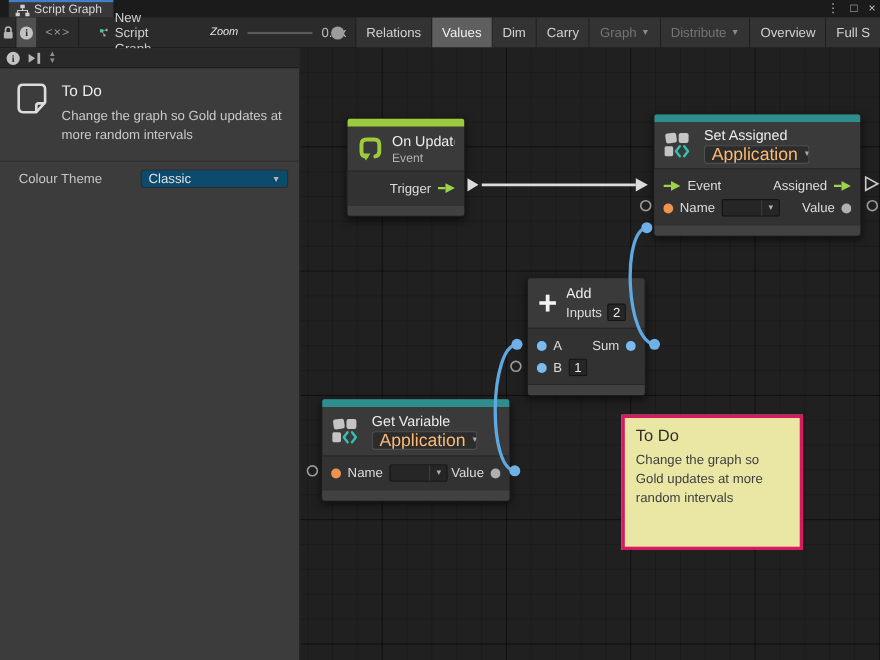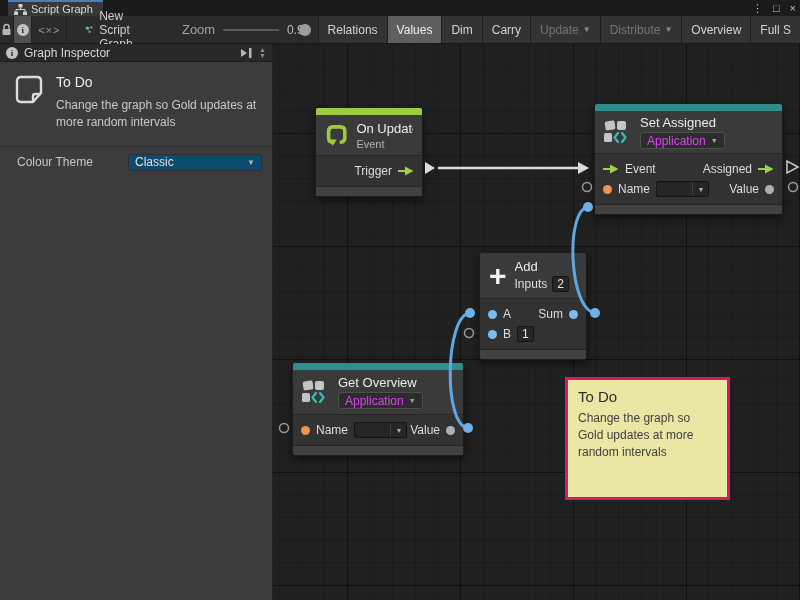--- a/index.html
+++ b/index.html
@@ -18,21 +18,21 @@
   
   .toolbar { position:absolute; left:0; top:16px; width:800px; height:28px; background:#2b2b2b;
              border-bottom:1px solid #191919; display:flex; align-items:stretch; }
   .tcell { display:flex; align-items:center; justify-content:center; border-right:1px solid #1f1f1f;
            color:#bdbdbd; font-size:12px; }
   .tcell.active { background:#505050; }
   .t-lock { width:24px; }
   .t-info { width:30px; }
   .t-code { width:60px; color:#9a9a9a; font-size:11px; letter-spacing:1px; }
   .t-nsg  { margin-left:10px; padding:0 8px; border-right:none; gap:6px; color:#cfcfcf; }
-  .zoom-label { margin-left:22px; display:flex; align-items:center; font-size:13px; color:#a3a3a3; }
+  .zoom-label { margin-left:22px; display:flex; align-items:center; font-size:10px; color:#e5e5e5;font-style:italic; }
   .slider { margin-left:8px; width:96px; display:flex; align-items:center; position:relative; }
   .slider .track { width:100%; height:2px; background:#5a5a5a; }
   .slider .handle { position:absolute; left:82px; top:50%; transform:translate(-50%,-50%);
                     width:12px; height:12px; border-radius:50%; background:#9c9c9c; }
   .zoom-value { margin-left:8px; display:flex; align-items:center; font-size:12px; color:#bdbdbd; }
   .btn-group { margin-left:8px; display:flex; flex:1; border-left:1px solid #1f1f1f; }
   .tbtn { display:flex; align-items:center; justify-content:center; gap:4px; padding:0 9px;
           border-right:1px solid #1f1f1f; font-size:12px; color:#d2d2d2; background:#333333; white-space:nowrap; }
   .tbtn.selected { background:#5f5f5f; color:#f0f0f0; }
   .tbtn.disabled { color:#757575; }
@@ -89,21 +89,21 @@
   .plabel { font-size:12px; color:#dcdcdc; }
   .dot { width:9px; height:9px; border-radius:50%; flex:0 0 auto; }
   .dot.blue { background:#7cbbee; } .dot.orange { background:#f0944d; } .dot.gray { background:#b0b0b0; }
   .chip { display:inline-flex; align-items:stretch; background:#262626; border:1px solid #141414;
           border-radius:2px; height:16px; }
   .chip .chip-text { padding:0 5px; font-size:12px; color:#7dd3fc; display:flex; align-items:center;margin-top:48px; }
   .chip .chip-arrow { padding:0 4px; font-size:7px; color:#b0b0b0; display:flex; align-items:center;
                       border-left:1px solid #3d3d3d; }
   .kind-chip { display:inline-flex; align-items:center; gap:5px; background:#2c2c2c; border:1px solid #4e4e4e;
                border-radius:3px; height:17px; padding:0 6px; max-width:96px; overflow:hidden; }
-  .kind-chip .chip-text { font-size:12px; color:#d946ef; }
+  .kind-chip .chip-text { font-size:16px; color:#fdba74; }
   .kind-chip .chip-arrow { font-size:7px; color:#a8a8a8; }
   .vbox { display:inline-flex; align-items:center; justify-content:center; min-width:16px; height:16px;
           padding:0 4px; background:#262626; border:1px solid #141414; border-radius:2px;
           font-size:12px; color:#e8e8e8; }
   .plus-icon { font-size:30px; font-weight:bold; color:#f2f2f2; line-height:26px; }
 
   
   .sticky { position:absolute; z-index:1; background:#eae6a4; border:3px solid #d81b60; padding:8px 10px; }
   .sticky-title { font-size:15px; color:#2e2e2e; margin-bottom:5px; }
   .sticky-body { font-size:12px; color:#3f3f3f; line-height:1.4; max-width:140px; }
@@ -157,36 +157,35 @@
       <div class="track"></div>
       <div class="handle"></div>
     </div>
     <div class="zoom-value">0.9x</div>
     <div class="btn-group">
       <div class="tbtn">Relations</div>
       <div class="tbtn selected">Values</div>
       <div class="tbtn">Dim</div>
       <div class="tbtn">Carry</div>
       <div class="tbtn disabled">
-        <span>Update</span>
+        <span>Graph</span>
         <span class="dd">▼</span>
       </div>
       <div class="tbtn disabled">
         <span>Distribute</span>
         <span class="dd">▼</span>
       </div>
       <div class="tbtn">Overview</div>
       <div class="tbtn last">Full S</div>
     </div>
   </div>
 
   <div class="left-panel">
     <div class="insp-header">
       <span class="circle-i">i</span>
-      <span class="insp-title">Graph Inspector</span>
       <span class="insp-icons">
         <svg width="14" height="12" viewBox="0 0 14 12">
           <path d="M2 2 L8 6 L2 10 Z" fill="#b5b5b5"></path>
           <rect x="10" y="1" width="2.5" height="10" fill="#b5b5b5"></rect>
         </svg>
         <span class="spinner">
           <span>▲</span>
           <span>▼</span>
         </span>
       </span>
@@ -335,21 +334,21 @@
     <div class="node" style="left:19px; top:318px; width:172px;">
       <div class="colorbar" style="background:#2e8e8e;"></div>
       <div class="nheader" style="height:44px;">
         <svg width="28" height="26" viewBox="0 0 28 26">
           <rect x="1" y="2" width="10" height="9" rx="2" fill="#c4c4c4" transform="rotate(-8 6 6)"></rect>
           <rect x="13" y="2" width="9" height="9" rx="2" fill="#c4c4c4"></rect>
           <rect x="0" y="14" width="8" height="9" rx="1.5" fill="#c4c4c4"></rect>
           <path d="M14 14 L10.5 18.5 L14 23 M18 14 L21.5 18.5 L18 23" fill="none" stroke="#35c0b4" stroke-width="2.2" stroke-linecap="round" stroke-linejoin="round"></path>
         </svg>
         <div class="htexts">
-          <span class="ntitle">Get Overview</span>
+          <span class="ntitle">Get Variable</span>
           <span class="kind-chip">
             <span class="chip-text">Application</span>
             <span class="chip-arrow">▼</span>
           </span>
         </div>
       </div>
       <div class="nports">
         <div class="prow">
           <div class="pleft">
             <span class="dot orange"></span>

